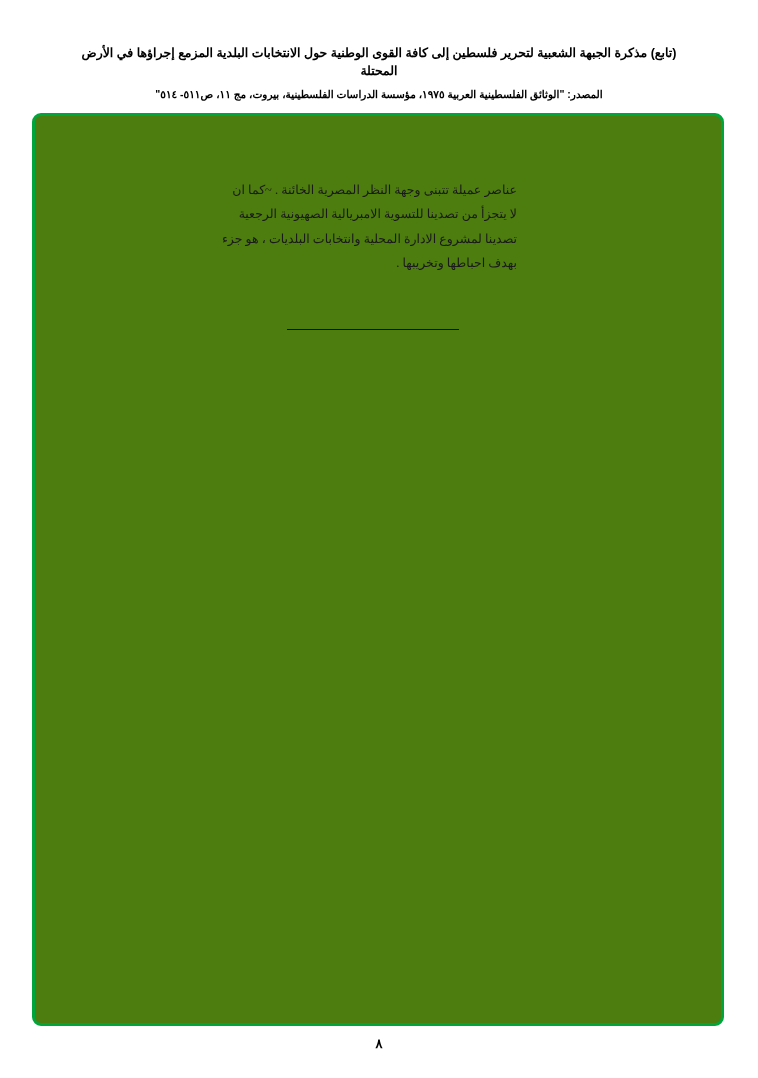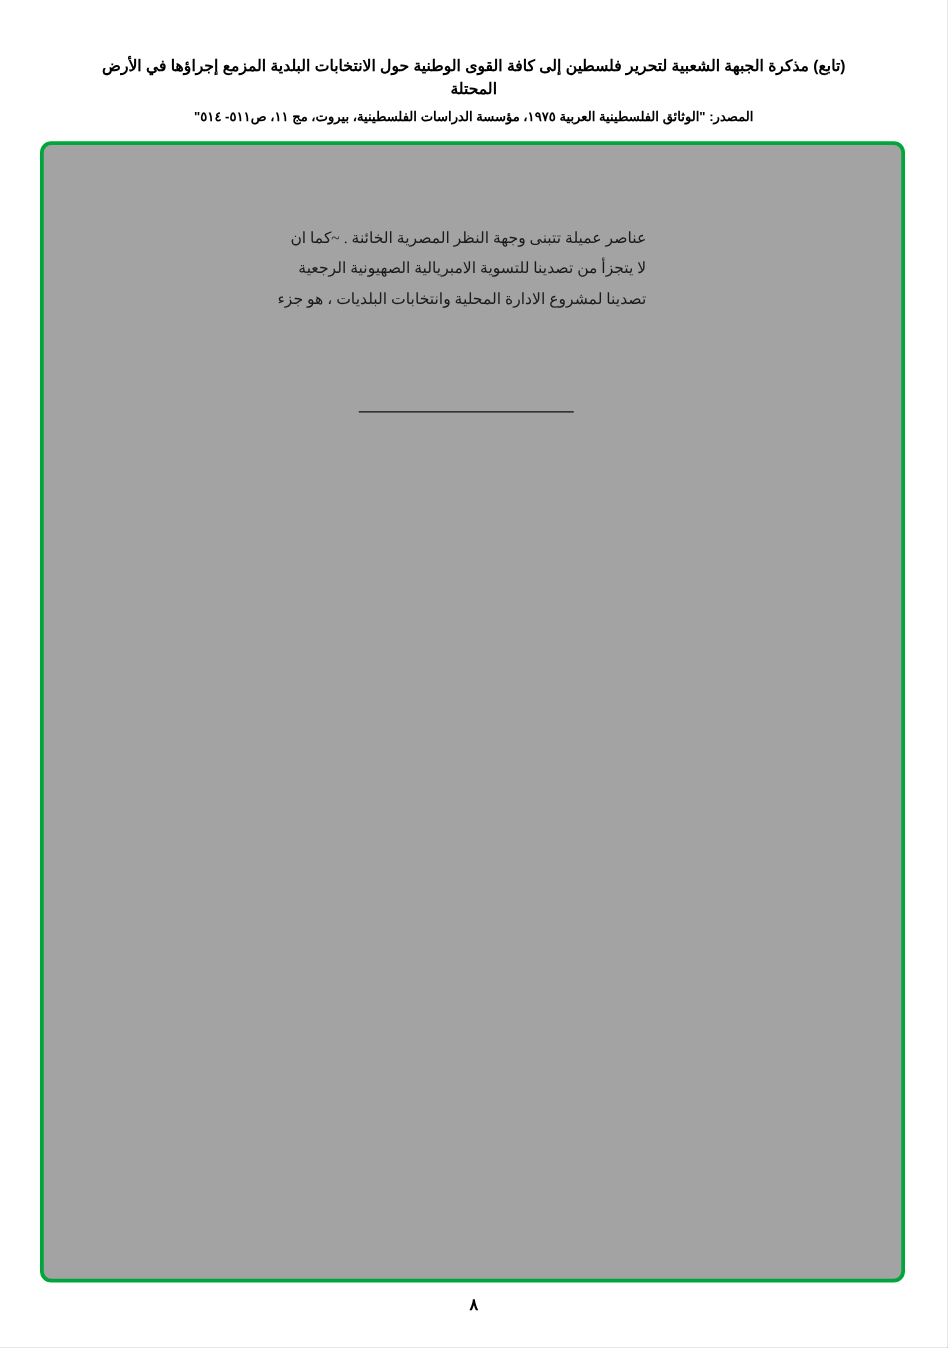--- a/index.html
+++ b/index.html
@@ -52,21 +52,21 @@
   
   .frame {
     position: absolute;
     top: 113px;
     left: 32px;
     width: 692px;
     height: 913px;
     box-sizing: border-box;
     border: 3px solid #00a63c;
     border-radius: 9px;
-    background: #a3a3a3;
+    background: #4d7c0f;
   }
 
   
   .body-text {
     position: absolute;
     top: 62px;
     right: 204px;
     width: 302px;
     direction: rtl;
     text-align: justify;
@@ -117,20 +117,21 @@
     <div class="header-title">(تابع) مذكرة الجبهة الشعبية لتحرير فلسطين إلى كافة القوى الوطنية حول الانتخابات البلدية المزمع إجراؤها في الأرض المحتلة</div>
     <div class="header-source">المصدر: "الوثائق الفلسطينية العربية ١٩٧٥، مؤسسة الدراسات الفلسطينية، بيروت، مج ١١، ص٥١١- ٥١٤"</div>
   </div>
 
   <div class="frame">
 
     <div class="body-text">
       <span class="line l1">عناصر عميلة تتبنى وجهة النظر المصرية الخائنة . ~كما ان</span>
       <span class="line l3">لا يتجزأ من تصدينا للتسوية الامبريالية الصهيونية الرجعية</span>
       <span class="line l2">تصدينا لمشروع الادارة المحلية وانتخابات البلديات ، هو جزء</span>
+      <span class="line l4">بهدف احباطها وتخريبها .</span>
     </div>
 
     <div class="rule"></div>
 
   </div>
 
   <div class="page-number">٨</div>
 
 </div>
 

